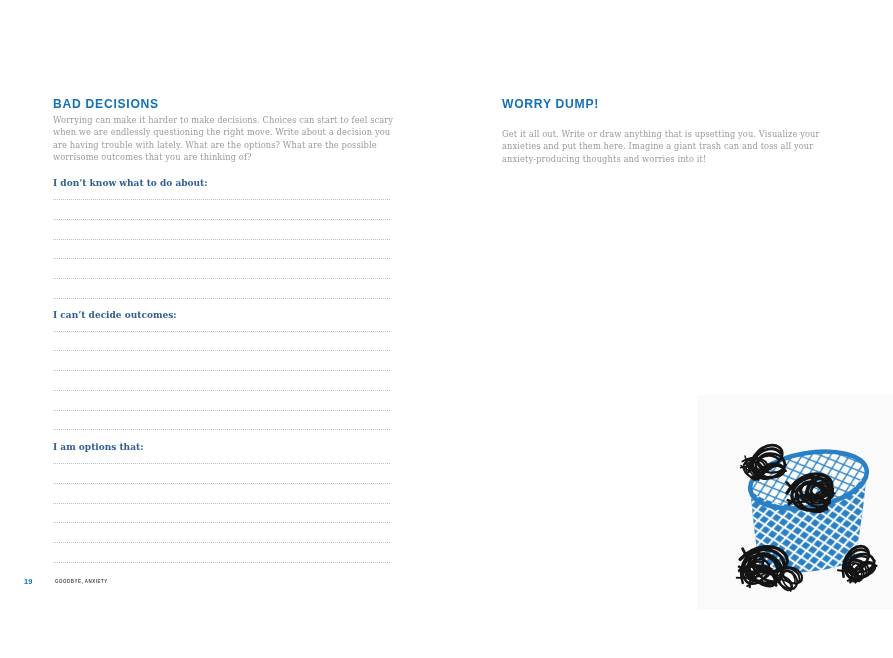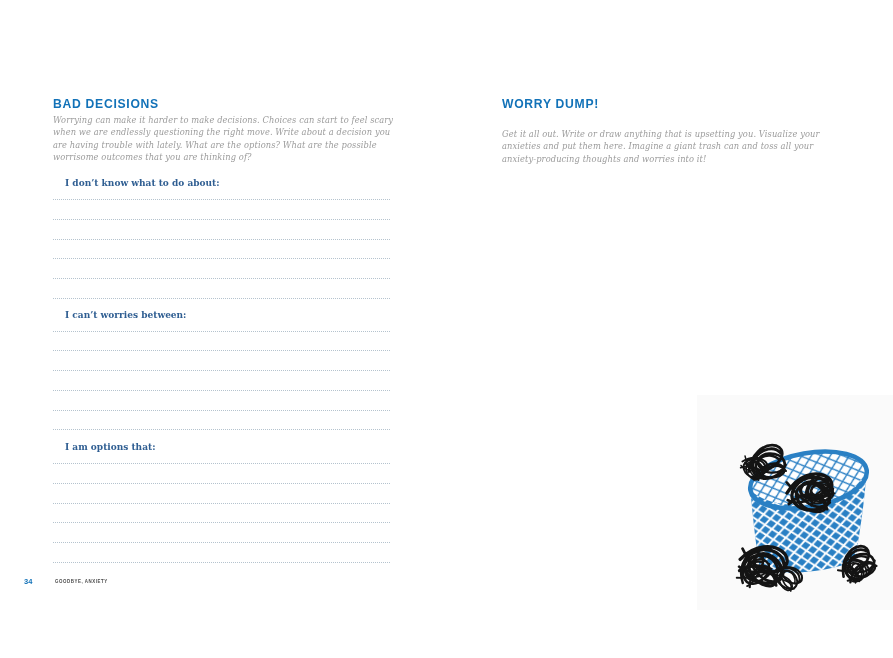--- a/index.html
+++ b/index.html
@@ -13,28 +13,26 @@
     font-family:"Liberation Sans", sans-serif;
     font-weight:bold; font-size:13.5px; letter-spacing:0.8px;
     color:var(--blue);
     transform:scaleX(0.9); transform-origin:left top;
     white-space:nowrap;
   }
   .intro {
     position:absolute;
     font-size:8.3px; line-height:12.4px; letter-spacing:0.1px;
     color:var(--body_text);
-    font-style:italic;
   }
   .section { position:absolute; left:53px; width:337px; }
   .section .prompt {
     position:absolute; top:0; left:0;
     font-size:9px; font-weight:bold; color:var(--prompt);
     white-space:nowrap;
-    margin-left:12px;
   }
   .section .lines { position:absolute; top:2.6px; left:0; width:100%; }
   .write-line { height:18.7px; border-bottom:1px dotted var(--line); }
   .footer { position:absolute; top:577px; left:0; width:446px; }
   .page-number {
     position:absolute; left:24px; top:0;
     font-family:"Liberation Sans", sans-serif;
     font-weight:bold; font-size:7.5px; color:var(--blue);
   }
   .footer-title {
@@ -65,21 +63,21 @@
       <div class="write-line"></div>
       <div class="write-line"></div>
       <div class="write-line"></div>
       <div class="write-line"></div>
       <div class="write-line"></div>
       <div class="write-line"></div>
     </div>
   </div>
 
   <div class="section" style="top:309.5px">
-    <div class="prompt">I can’t worries between:</div>
+    <div class="prompt">I can’t decide outcomes:</div>
     <div class="lines">
       <div class="write-line"></div>
       <div class="write-line"></div>
       <div class="write-line"></div>
       <div class="write-line"></div>
       <div class="write-line"></div>
       <div class="write-line"></div>
     </div>
   </div>
 
@@ -89,21 +87,21 @@
       <div class="write-line"></div>
       <div class="write-line"></div>
       <div class="write-line"></div>
       <div class="write-line"></div>
       <div class="write-line"></div>
       <div class="write-line"></div>
     </div>
   </div>
 
   <div class="footer">
-    <span class="page-number">34</span>
+    <span class="page-number">19</span>
     <span class="footer-title">GOODBYE, ANXIETY</span>
   </div>
 </div>
 
 <div>
   <div class="page-title" style="left:502px; top:96px">WORRY DUMP!</div>
 
   <div class="intro" style="left:502px; top:128px; width:342px">Get it all out. Write or draw anything that is upsetting you. Visualize your anxieties and put them here. Imagine a giant trash can and toss all your anxiety-producing thoughts and worries into it!</div>
 
   <div class="illo-box">

